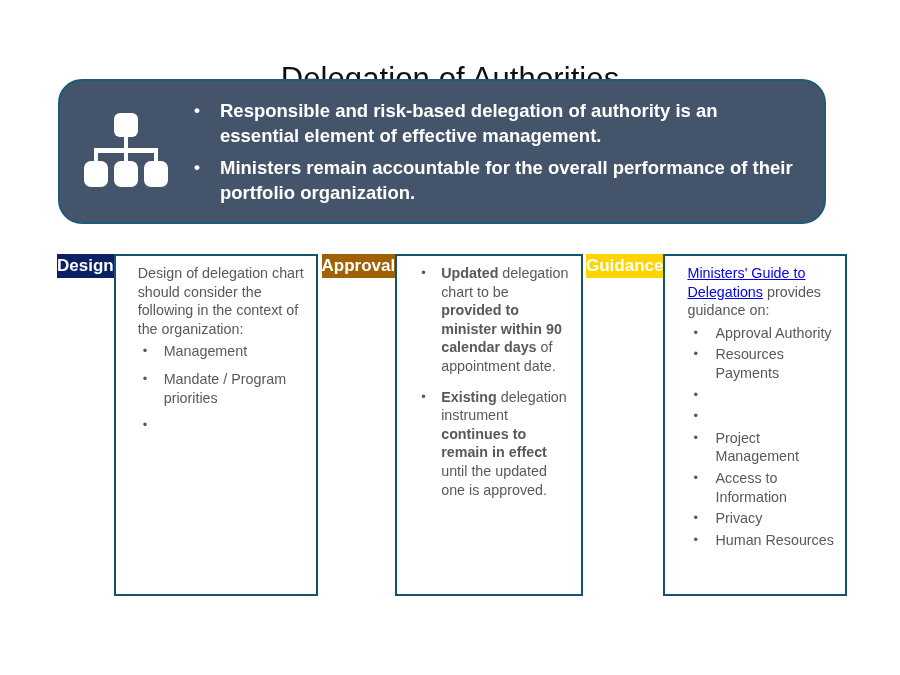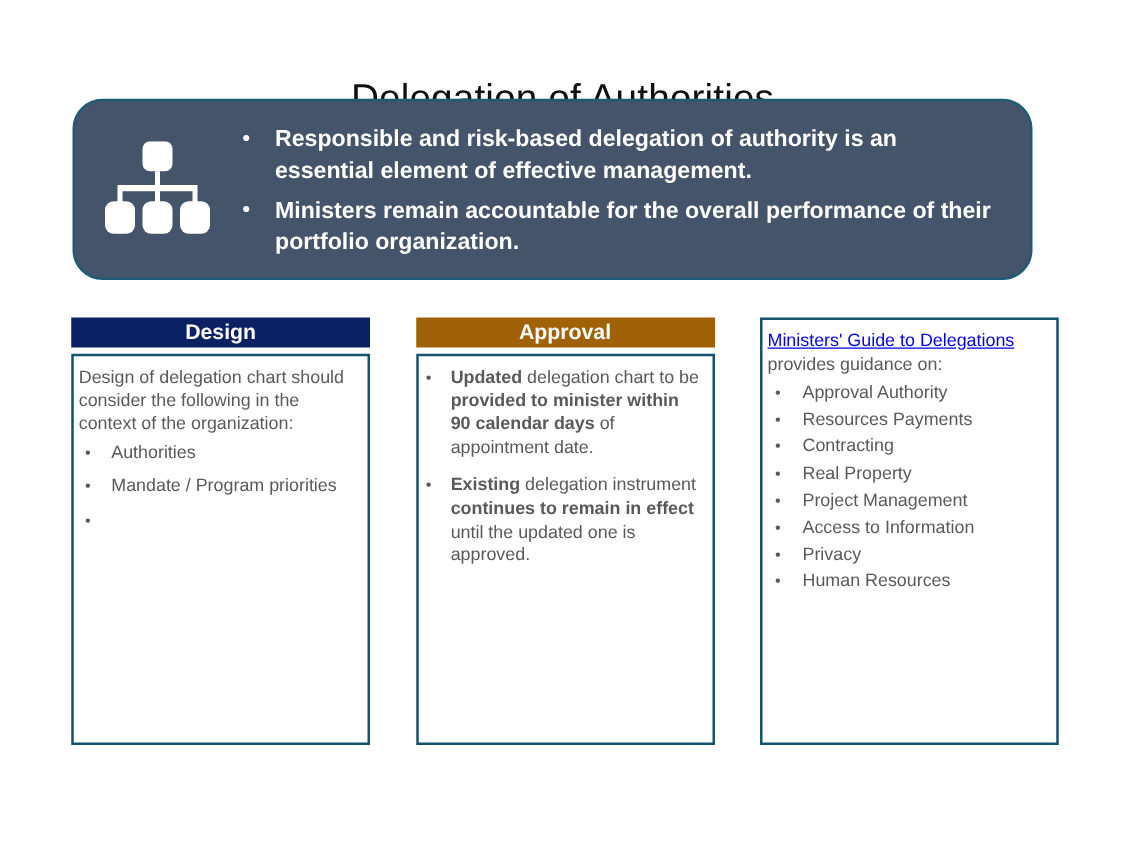--- a/index.html
+++ b/index.html
@@ -76,38 +76,38 @@
   #columns {
     position: absolute;
     left: 57px;
     top: 254px;
     width: 790px;
     height: 342px;
     display: flex;
     justify-content: space-between;
   }
   .column {
-    width: 239px;
-    display: flex;
-    flex-direction: column;
+    width: 261px;
+    display: flex;
+    flex-direction: row;
   }
   .col-header {
     height: 24px;
     line-height: 24px;
     text-align: center;
     color: #ffffff;
     font-weight: bold;
     font-size: 17px;
     margin-bottom: 5px;
   }
   .col-body {
     flex: 1 1 auto;
     border: 2px solid #14536e;
     box-sizing: border-box;
-    padding: 8px 9px 6px 4px;
+    padding: 8px 9px 6px 22px;
     color: #595959;
     font-size: 14.3px;
     line-height: 18.6px;
   }
   .para { margin: 0 0 4px 0; }
   ul.bl {
     list-style: none;
     margin: 0;
     padding: 0;
   }
@@ -174,21 +174,21 @@
 
 <div id="columns">
 
   <div class="column col-design">
     <div class="col-header" id="hdr-design" style="background: rgb(11, 33, 100); color: rgb(255, 255, 255);">Design</div>
     <div class="col-body" style="border-color: rgb(20, 83, 110);">
       <p class="para">Design of delegation chart should consider the following in the context of the organization:</p>
       <ul class="bl spaced" id="design-list">
           <li>
             <span class="dot">•</span>
-            <span class="txt">Authorities</span>
+            <span class="txt">Management</span>
           </li>
           <li>
             <span class="dot">•</span>
             <span class="txt">Mandate / Program priorities</span>
           </li>
           <li>
             <span class="dot">•</span>
           </li>
         </ul>
     </div>
@@ -204,41 +204,40 @@
           </li>
           <li>
             <span class="dot">•</span>
             <span class="txt"><b>Existing</b><span> delegation instrument </span><b>continues to remain in effect</b><span> until the updated one is approved.</span></span>
           </li>
         </ul>
     </div>
   </div>
 
   <div class="column col-guidance">
+    <div class="col-header" id="hdr-guidance" style="background: rgb(255, 213, 0); color: rgb(255, 255, 255);">Guidance</div>
     <div class="col-body" style="border-color: rgb(20, 83, 110);">
       <p class="para">
         <span class="guide-link">Ministers' Guide to Delegations</span>
         <span>provides guidance on:</span>
       </p>
       <ul class="bl tight" id="guidance-list">
           <li>
             <span class="dot">•</span>
             <span class="txt">Approval Authority</span>
           </li>
           <li>
             <span class="dot">•</span>
             <span class="txt">Resources Payments</span>
           </li>
           <li>
             <span class="dot">•</span>
-            <span class="txt">Contracting</span>
-          </li>
-          <li>
-            <span class="dot">•</span>
-            <span class="txt">Real Property</span>
+          </li>
+          <li>
+            <span class="dot">•</span>
           </li>
           <li>
             <span class="dot">•</span>
             <span class="txt">Project Management</span>
           </li>
           <li>
             <span class="dot">•</span>
             <span class="txt">Access to Information</span>
           </li>
           <li>

